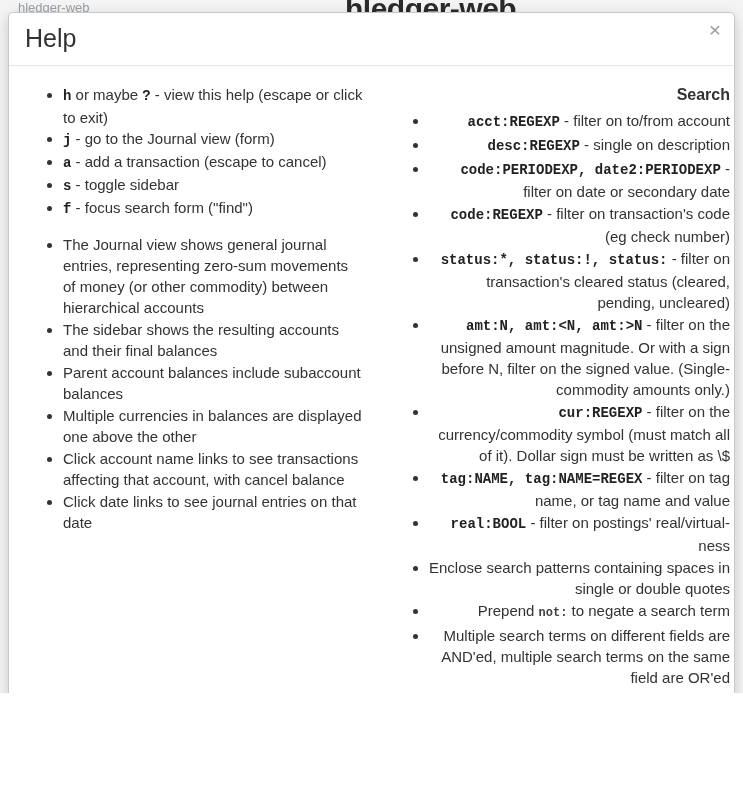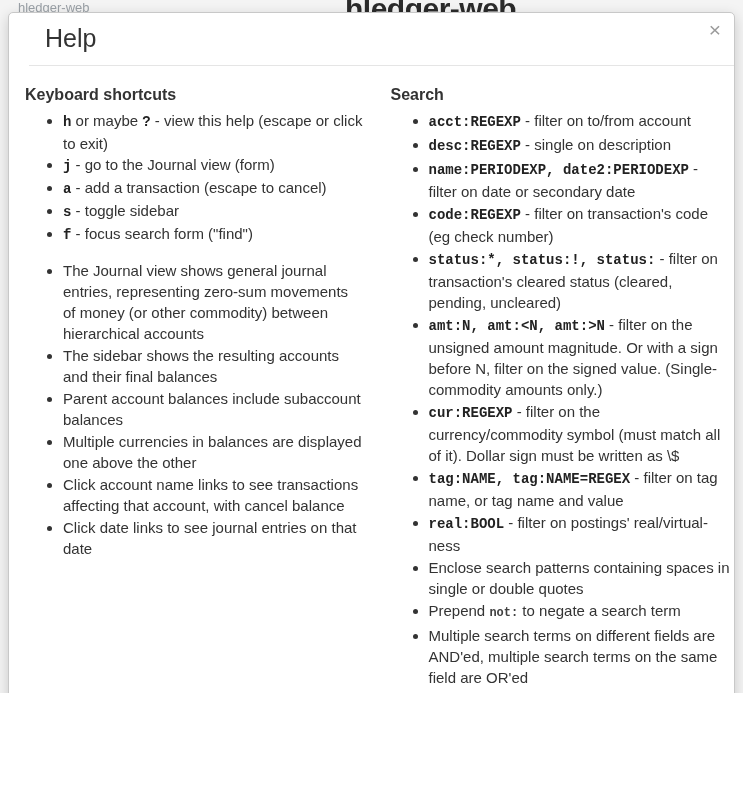--- a/index.html
+++ b/index.html
@@ -43,21 +43,20 @@
     border: 1px solid #c8c8c8;
     border-radius: 5px;
     box-shadow: 0 4px 14px rgba(0,0,0,0.18);
     box-sizing: border-box;
   }
   .modal-header {
     position: relative;
     height: 53px;
     border-bottom: 1px solid #e5e5e5;
     box-sizing: border-box;
-    margin-left: 20px;
   }
   .modal-title {
     position: absolute;
     left: 16px;
     top: 11px;
     font-size: 25px;
     color: #333333;
     font-weight: normal;
     font-family: "Liberation Sans", sans-serif;
   }
@@ -83,20 +82,21 @@
   }
   .col-left {
     width: 364px;
     padding-left: 16px;
     padding-right: 10px;
   }
   .col-right {
     width: 362px;
     padding-left: 18px;
     padding-right: 4px;
+    text-align: right;
   }
   h4.section {
     font-size: 16px;
     margin: 6px 0 6px 0;
     color: #333;
     font-weight: bold;
     font-family: "Liberation Sans", sans-serif;
   }
   ul.help-list {
     margin: 4px 0 14px 0;
@@ -134,21 +134,20 @@
 
     <div class="modal-header">
       <div class="modal-title">Help</div>
       <button class="close-btn">×</button>
     </div>
 
     <div class="modal-body">
 
       <div class="col col-left">
 
-        <h4 class="section">Keyboard shortcuts</h4>
         <ul class="help-list tight">
           <li><code class="kbd">h</code><span> or maybe </span><code class="kbd">?</code><span> - view this help (escape or click to exit)</span></li>
           <li><code class="kbd">j</code><span> - go to the Journal view (form)</span></li>
           <li><code class="kbd">a</code><span> - add a transaction (escape to cancel)</span></li>
           <li><code class="kbd">s</code><span> - toggle sidebar</span></li>
           <li><code class="kbd">f</code><span> - focus search form ("find")</span></li>
         </ul>
 
         <ul class="help-list">
           <li>The Journal view shows general journal entries, representing zero-sum movements of money (or other commodity) between hierarchical accounts</li>
@@ -160,21 +159,21 @@
         </ul>
 
       </div>
 
       <div class="col col-right">
 
         <h4 class="section">Search</h4>
         <ul class="help-list">
           <li><code class="kbd">acct:REGEXP</code><span> - filter on to/from account</span></li>
           <li><code class="kbd">desc:REGEXP</code><span> - single on description</span></li>
-          <li><code class="kbd">name:PERIODEXP, date2:PERIODEXP</code><span> - filter on date or secondary date</span></li>
+          <li><code class="kbd">code:PERIODEXP, date2:PERIODEXP</code><span> - filter on date or secondary date</span></li>
           <li><code class="kbd">code:REGEXP</code><span> - filter on transaction's code (eg check number)</span></li>
           <li><code class="kbd">status:*, status:!, status:</code><span> - filter on transaction's cleared status (cleared, pending, uncleared)</span></li>
           <li><code class="kbd">amt:N, amt:&lt;N, amt:&gt;N</code><span> - filter on the unsigned amount magnitude. Or with a sign before N, filter on the signed value. (Single-commodity amounts only.)</span></li>
           <li><code class="kbd">cur:REGEXP</code><span> - filter on the currency/commodity symbol (must match all of it). Dollar sign must be written as \$</span></li>
           <li><code class="kbd">tag:NAME, tag:NAME=REGEX</code><span> - filter on tag name, or tag name and value</span></li>
           <li><code class="kbd">real:BOOL</code><span> - filter on postings' real/virtual-ness</span></li>
           <li>Enclose search patterns containing spaces in single or double quotes</li>
           <li><span>Prepend </span><code class="mono">not:</code><span> to negate a search term</span></li>
           <li>Multiple search terms on different fields are AND'ed, multiple search terms on the same field are OR'ed</li>
           <li>These search terms also work with command-line hledger</li>

